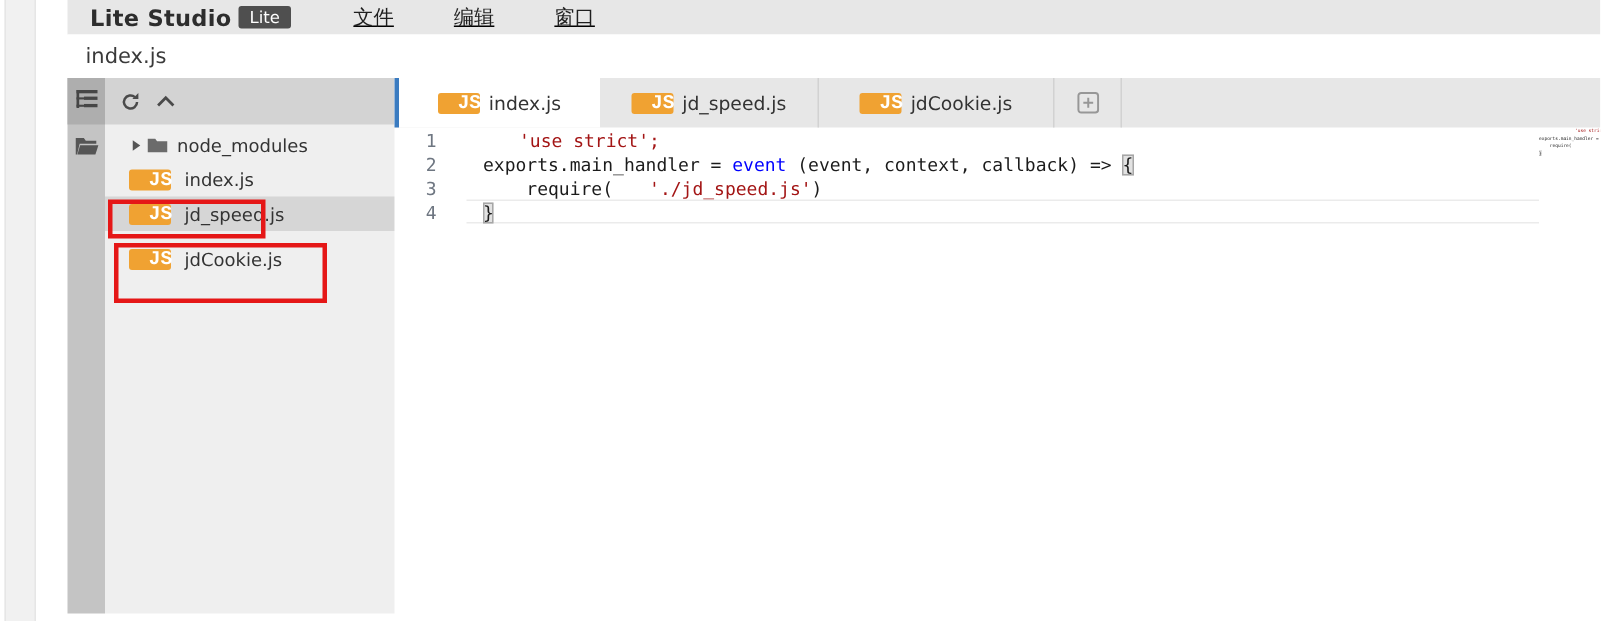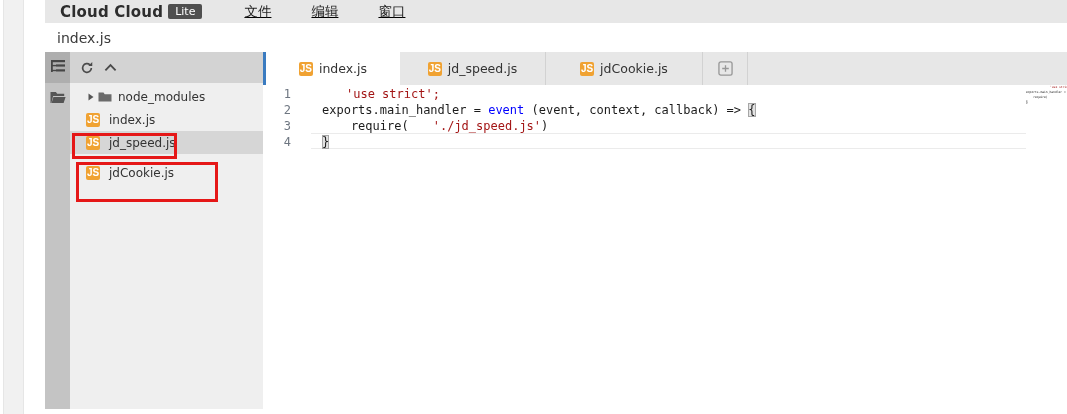--- a/index.html
+++ b/index.html
@@ -36,22 +36,22 @@
   .tree-row{height:23px;display:flex;align-items:center;font-size:12px;color:#333;}
   .tree-row.selected{background:var(--selected-row);}
   .tree-row.gap{margin-top:7px;}
   .tree-row .twisty{margin-left:18px;margin-right:4px;display:flex;}
   .tree-row .icon{display:flex;}
   .tree-row.kind-folder .icon{margin-right:6px;}
   .tree-row.kind-js .icon{margin-left:16px;margin-right:9px;}
   .tree-label{white-space:nowrap;}
 
   .js-badge{width:14px;height:14px;background:var(--js-orange);border-radius:2px;color:#fff;
-            font-size:10px;font-weight:bold;display:flex;align-items:center;justify-content:center;
-            font-family:Liberation Sans, sans-serif;}
+            font-size:13px;font-weight:bold;display:flex;align-items:center;justify-content:center;
+            font-family:Liberation Mono, monospace;padding-left:14px;}
 
   
   .annotation-box{position:absolute;border:3px solid var(--annotation-red);box-sizing:border-box;pointer-events:none;}
 
   
   .editor{position:absolute;left:263px;top:52px;width:804px;height:362px;background:#fff;}
   .tabbar{height:33px;background:#e7e7e7;display:flex;align-items:stretch;}
   .tab{display:flex;align-items:center;justify-content:center;font-size:12.5px;color:#333;
        box-sizing:border-box;border-right:1px solid #d2d2d2;cursor:default;}
   .tab .js-badge{margin-right:6px;}
@@ -81,21 +81,21 @@
   .minimap .code-mini{white-space:pre;}
 </style>
 </head>
 <body>
 
 <div class="page" style="--accent-blue: #3a7bc0; --js-orange: #f0a232; --annotation-red: #e51717; --token-string: #a31515; --token-keyword: #0000ff; --token-plain: #1b1b1b; --line-number: #6e7681; --selected-row: #d6d6d6;">
 
   <div class="left-strip"></div>
 
   <div class="menubar">
-    <div class="brand">Cloud Cloud</div>
+    <div class="brand">Lite Studio</div>
     <div class="badge">Lite</div>
     <div class="menu-items">
         <div class="menu-item">文件</div>
         <div class="menu-item">编辑</div>
         <div class="menu-item">窗口</div>
       </div>
   </div>
 
   <div class="titlebar">
     <div class="window-title">index.js</div>

